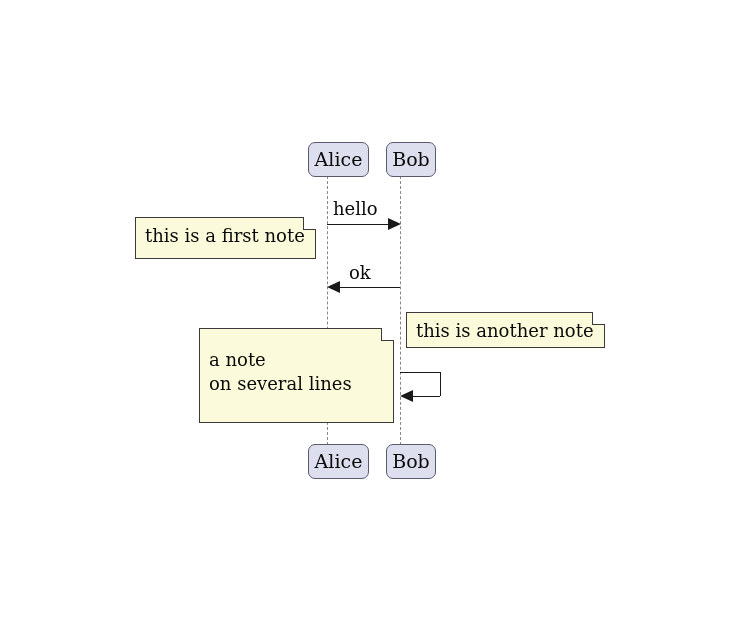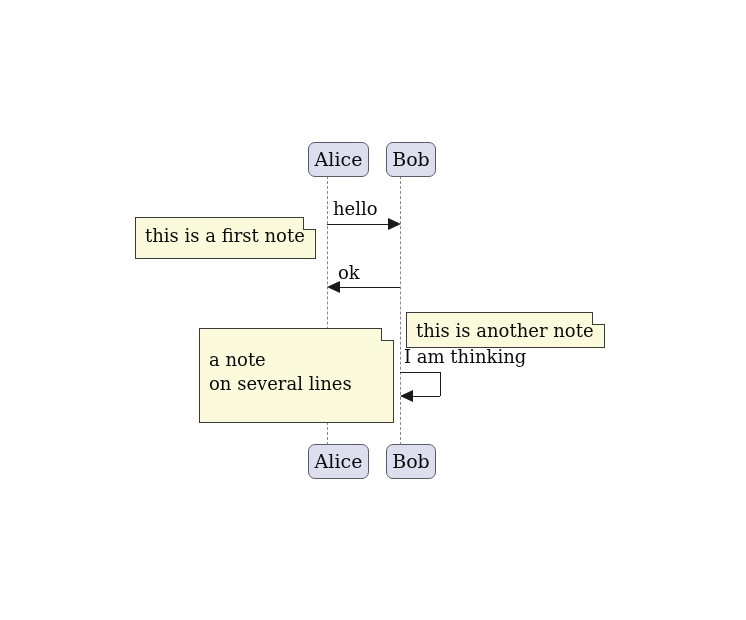--- a/index.html
+++ b/index.html
@@ -109,36 +109,35 @@
 
   <div class="note" style="left:135px; top:205px; width:181px; height:42px;margin-top:12px;">
     <div class="fold"></div>
     <div class="note-line">this is a first note</div>
   </div>
 
   <div class="msg-label" style="left:333px; top:200px;">hello</div>
   <div class="msg-line" style="left:327px; top:224px; width:62px;"></div>
   <div class="arrowhead right" style="left:388px; top:218px;"></div>
 
-  <div class="msg-label" style="left:338px; top:264px;">ok</div>
+  <div class="msg-label" style="left:349px; top:264px;">ok</div>
   <div class="msg-line" style="left:339px; top:287px; width:61px;"></div>
   <div class="arrowhead left" style="left:327px; top:281px;"></div>
 
   <div class="note" style="left:406px; top:268px; width:199px; height:36px;margin-top:44px;">
     <div class="fold"></div>
     <div class="note-line">this is another note</div>
   </div>
 
   <div class="note" style="left:199px; top:328px; width:195px; height:95px; padding-top:19px;">
     <div class="fold"></div>
     <div class="note-line">a note</div>
     <div class="note-line">on several lines</div>
   </div>
 
-  <div class="msg-label" style="left:404px; top:348px;">I am thinking</div>
   <div class="msg-line" style="left:400px; top:372px; width:40px;"></div>
   <div class="msg-vline" style="left:440px; top:372px; height:24px;"></div>
   <div class="msg-line" style="left:412px; top:396px; width:28px;"></div>
   <div class="arrowhead left" style="left:400px; top:390px;"></div>
 
   <div class="participant" style="left:297px; top:444px; width:61px; height:35px;">
     <span>Alice</span>
   </div>
   <div class="participant" style="left:375px; top:444px; width:50px; height:35px;">
     <span>Bob</span>

